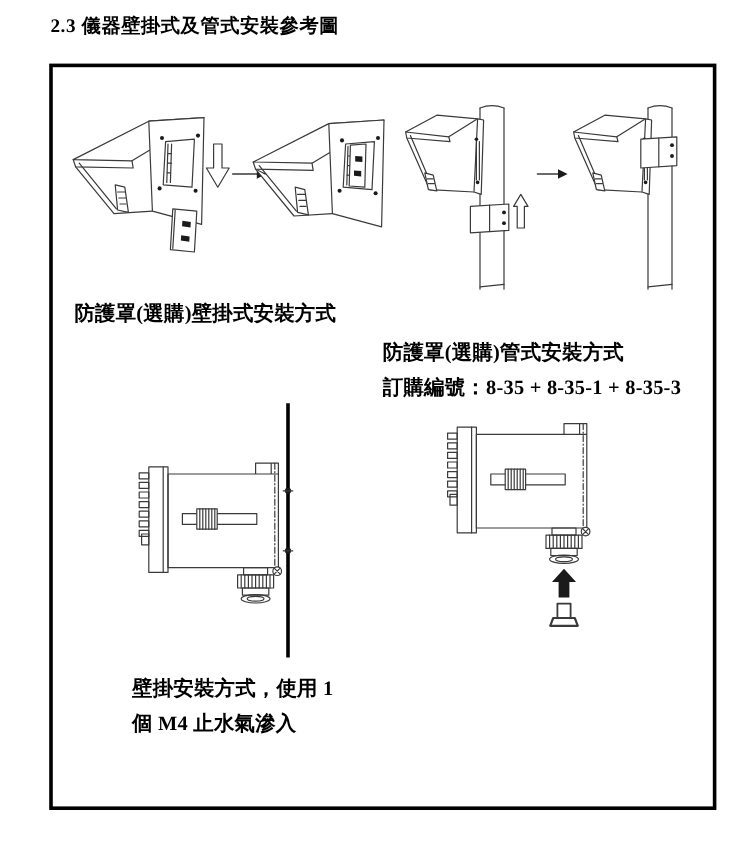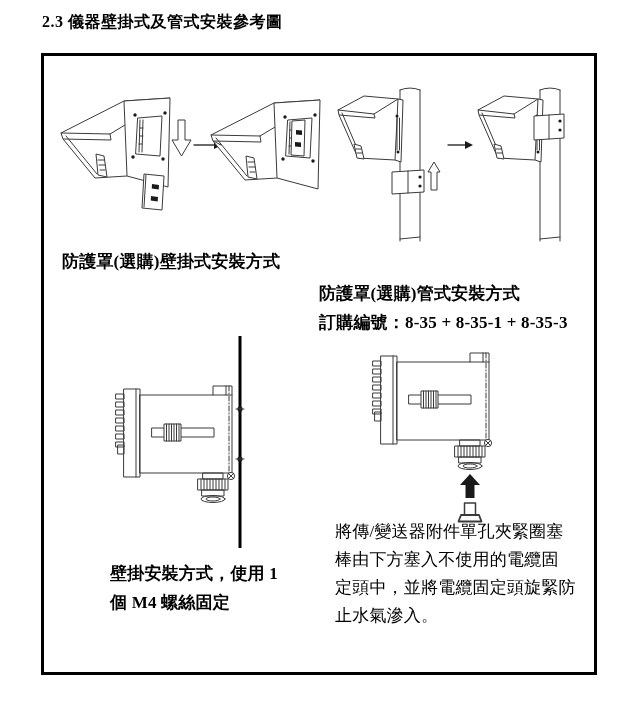--- a/index.html
+++ b/index.html
@@ -185,23 +185,17 @@
     <path class="fill" d="M112,140 L122,151 H116.5 V164 H107.5 V151 H102 Z"></path>
 
     <g>
       <rect class="lnw" x="106.5" y="169" width="11" height="12" style="stroke-width:1.5"></rect>
       <path class="lnw" d="M103,181 H121 L123.5,187.5 H100.5 Z" style="stroke-width:1.8"></path>
     </g>
   </svg>
 
   <div class="cap" style="left:66px;top:504px;">
     <div>壁掛安裝方式，使用 1</div>
-    <div>個 M4 螺絲固定</div>
+    <div>個 M4 止水氣滲入</div>
   </div>
 
-  <div class="note" style="left:291px;top:462px;">
-    <div>將傳/變送器附件單孔夾緊圈塞</div>
-    <div>棒由下方塞入不使用的電纜固</div>
-    <div>定頭中，並將電纜固定頭旋緊防</div>
-    <div>止水氣滲入。</div>
-  </div>
 
 </div>
 
 </body></html>

